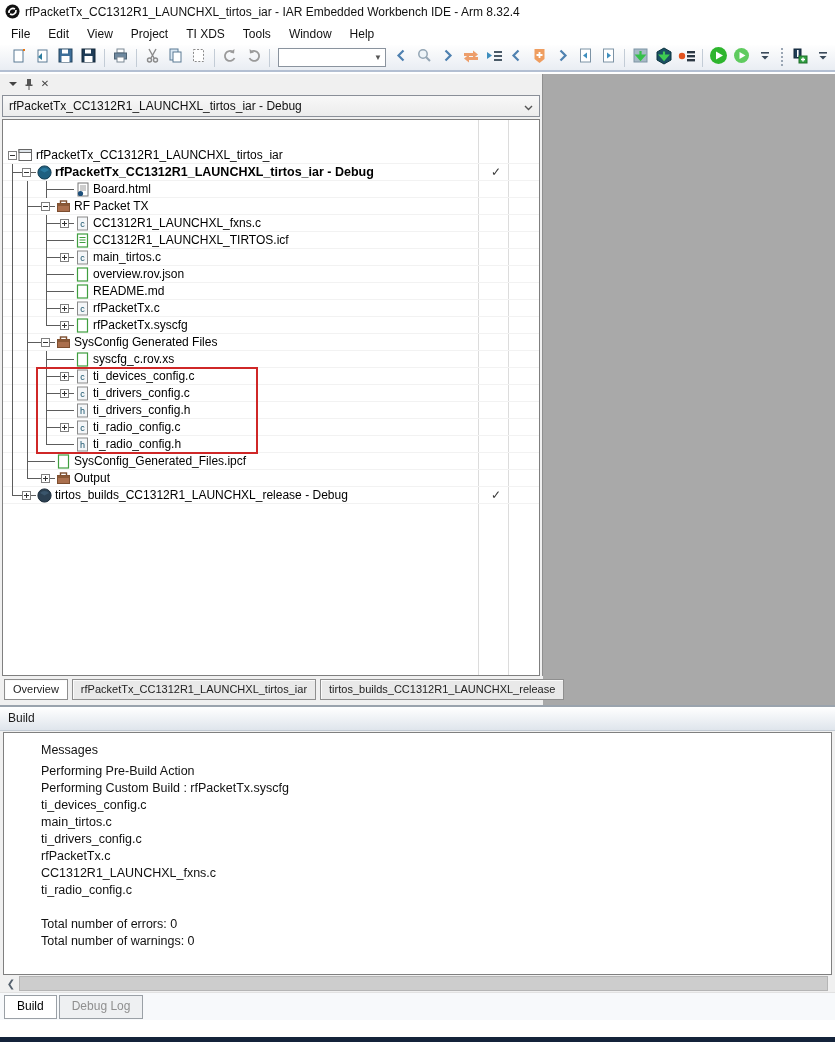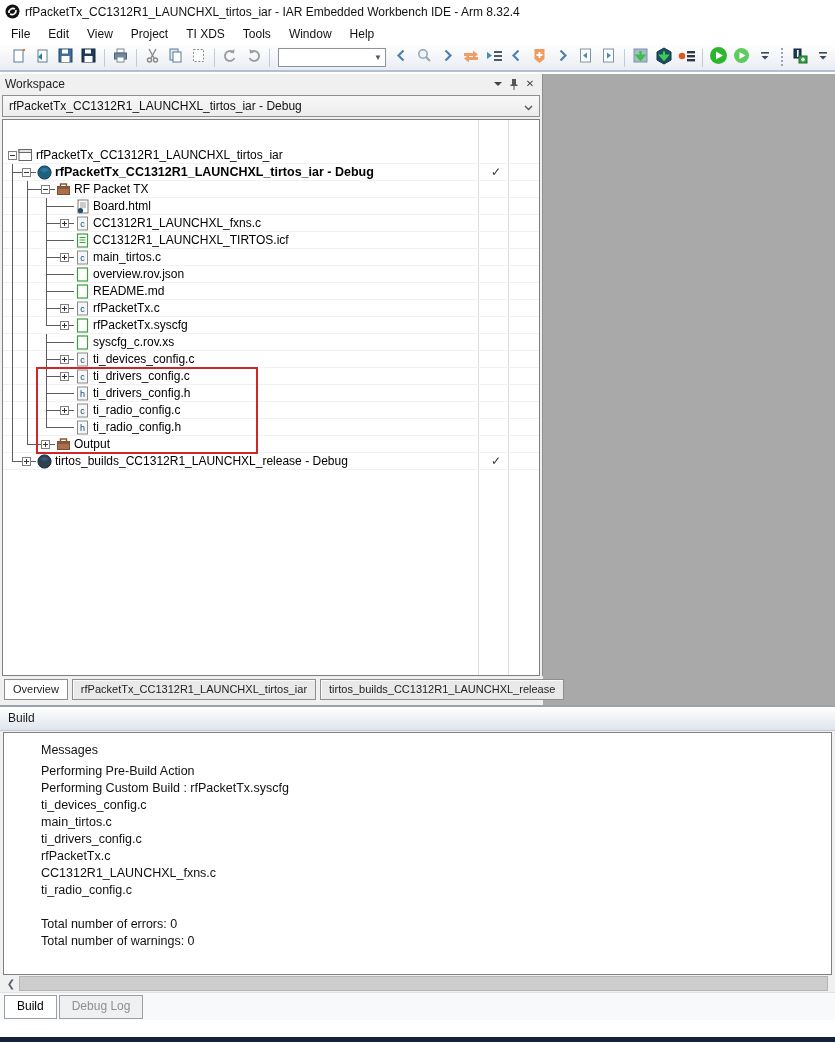--- a/index.html
+++ b/index.html
@@ -291,21 +291,20 @@
         <span><svg width="10" height="14" viewBox="0 0 10 14">
             <rect x="1" y="3" width="8" height="1.6" fill="#3a4a5a"></rect>
             <path d="M1.5,7 L5,10.5 8.5,7 z" fill="#3a4a5a"></path>
           </svg></span>
       </div>
     </div>
 
   <div id="main" style="background: rgb(169, 169, 169);">
     <div id="workspace-panel">
       <div id="ws-titlebar">
-        <span class="wtitle">Workspace</span>
         <span class="wicon">
             <svg width="8" height="6" viewBox="0 0 8 6">
               <path d="M0,1 L8,1 4,5 z" fill="#444"></path>
             </svg>
           </span>
         <span class="wicon">
             <svg width="10" height="12" viewBox="0 0 10 12">
               <rect x="3" y="1" width="4" height="6" fill="#555"></rect>
               <rect x="1.5" y="6.5" width="7" height="1.5" fill="#555"></rect>
               <rect x="4.5" y="8" width="1" height="4" fill="#555"></rect>
@@ -352,41 +351,20 @@
               </span>
               <span class="tlabel bold">rfPacketTx_CC1312R1_LAUNCHXL_tirtos_iar - Debug</span>
               <span class="check">✓</span>
             </div>
             <div class="tree-row">
               <div class="cell" style="width: 14px;">
                 <div class="vf" style="left: 9px;"></div>
               </div>
               <div class="cell" style="width: 19px;">
                 <div class="vf" style="left: 9.5px;"></div>
-                <div class="hr" style="left: 9.5px;"></div>
-              </div>
-              <div class="cell" style="width: 19px;">
-                <div class="hf"></div>
-                <div class="box minus" style="left: 5px;"></div>
-              </div>
-              <span class="ticon">
-                <svg width="15" height="14" viewBox="0 0 15 14">
-                  <rect x="4.5" y="2" width="6" height="3.5" fill="none" stroke="#7d4e2f" stroke-width="1.4"></rect>
-                  <rect x="1.5" y="4.5" width="12" height="8" fill="#aa6f4d" stroke="#7d4e2f"></rect>
-                  <rect x="1.5" y="4.5" width="12" height="2.5" fill="#8a5836"></rect>
-                </svg>
-              </span>
-              <span class="tlabel">RF Packet TX</span>
-            </div>
-            <div class="tree-row">
-              <div class="cell" style="width: 14px;">
-                <div class="vf" style="left: 9px;"></div>
-              </div>
-              <div class="cell" style="width: 19px;">
-                <div class="vf" style="left: 9.5px;"></div>
               </div>
               <div class="cell" style="width: 19px;">
                 <div class="vf" style="left: 9.5px;"></div>
                 <div class="hr" style="left: 9.5px;"></div>
               </div>
               <div class="cell" style="width: 19px;">
                 <div class="hf"></div>
               </div>
               <span class="ticon">
                 <svg width="14" height="15" viewBox="0 0 14 15">
@@ -398,20 +376,41 @@
                 </svg>
               </span>
               <span class="tlabel">Board.html</span>
             </div>
             <div class="tree-row">
               <div class="cell" style="width: 14px;">
                 <div class="vf" style="left: 9px;"></div>
               </div>
               <div class="cell" style="width: 19px;">
                 <div class="vf" style="left: 9.5px;"></div>
+                <div class="hr" style="left: 9.5px;"></div>
+              </div>
+              <div class="cell" style="width: 19px;">
+                <div class="hf"></div>
+                <div class="box minus" style="left: 5px;"></div>
+              </div>
+              <span class="ticon">
+                <svg width="15" height="14" viewBox="0 0 15 14">
+                  <rect x="4.5" y="2" width="6" height="3.5" fill="none" stroke="#7d4e2f" stroke-width="1.4"></rect>
+                  <rect x="1.5" y="4.5" width="12" height="8" fill="#aa6f4d" stroke="#7d4e2f"></rect>
+                  <rect x="1.5" y="4.5" width="12" height="2.5" fill="#8a5836"></rect>
+                </svg>
+              </span>
+              <span class="tlabel">RF Packet TX</span>
+            </div>
+            <div class="tree-row">
+              <div class="cell" style="width: 14px;">
+                <div class="vf" style="left: 9px;"></div>
+              </div>
+              <div class="cell" style="width: 19px;">
+                <div class="vf" style="left: 9.5px;"></div>
               </div>
               <div class="cell" style="width: 19px;">
                 <div class="vf" style="left: 9.5px;"></div>
                 <div class="hr" style="left: 9.5px;"></div>
               </div>
               <div class="cell" style="width: 19px;">
                 <div class="hf"></div>
                 <div class="box plus" style="left: 5px;"></div>
               </div>
               <span class="ticon">
@@ -555,20 +554,41 @@
                 </svg>
               </span>
               <span class="tlabel">rfPacketTx.syscfg</span>
             </div>
             <div class="tree-row">
               <div class="cell" style="width: 14px;">
                 <div class="vf" style="left: 9px;"></div>
               </div>
               <div class="cell" style="width: 19px;">
                 <div class="vf" style="left: 9.5px;"></div>
+                <div class="hr" style="left: 9.5px;"></div>
+              </div>
+              <div class="cell" style="width: 19px;">
+                <div class="hf"></div>
+                <div class="box minus" style="left: 5px;"></div>
+              </div>
+              <span class="ticon">
+                <svg width="15" height="14" viewBox="0 0 15 14">
+                  <rect x="4.5" y="2" width="6" height="3.5" fill="none" stroke="#7d4e2f" stroke-width="1.4"></rect>
+                  <rect x="1.5" y="4.5" width="12" height="8" fill="#aa6f4d" stroke="#7d4e2f"></rect>
+                  <rect x="1.5" y="4.5" width="12" height="2.5" fill="#8a5836"></rect>
+                </svg>
+              </span>
+              <span class="tlabel">SysConfig Generated Files</span>
+            </div>
+            <div class="tree-row">
+              <div class="cell" style="width: 14px;">
+                <div class="vf" style="left: 9px;"></div>
+              </div>
+              <div class="cell" style="width: 19px;">
+                <div class="vf" style="left: 9.5px;"></div>
               </div>
               <div class="cell" style="width: 19px;">
                 <div class="vf" style="left: 9.5px;"></div>
                 <div class="hr" style="left: 9.5px;"></div>
               </div>
               <div class="cell" style="width: 19px;">
                 <div class="hf"></div>
               </div>
               <span class="ticon">
                 <svg width="13" height="15" viewBox="0 0 13 15">
@@ -682,20 +702,38 @@
               <div class="cell" style="width: 19px;">
                 <div class="hf"></div>
               </div>
               <span class="ticon">
                 <svg width="13" height="15" viewBox="0 0 13 15">
                   <rect x="1.5" y="1" width="10" height="13" fill="#f4f6f8" stroke="#8a8a8a"></rect>
                   <text x="6.5" y="11" text-anchor="middle" font-family="Liberation Sans, sans-serif" font-size="9" fill="#0f4d66">h</text>
                 </svg>
               </span>
               <span class="tlabel">ti_radio_config.h</span>
+            </div>
+            <div class="tree-row">
+              <div class="cell" style="width: 14px;">
+                <div class="vf" style="left: 9px;"></div>
+              </div>
+              <div class="cell" style="width: 19px;">
+                <div class="vf" style="left: 9.5px;"></div>
+                <div class="hr" style="left: 9.5px;"></div>
+              </div>
+              <div class="cell" style="width: 19px;">
+                <div class="hf"></div>
+              </div>
+              <span class="ticon">
+                <svg width="13" height="15" viewBox="0 0 13 15">
+                  <rect x="1.5" y="1" width="10" height="13" fill="#fff" stroke="#3f9e3f" stroke-width="1.2"></rect>
+                </svg>
+              </span>
+              <span class="tlabel">SysConfig_Generated_Files.ipcf</span>
             </div>
             <div class="tree-row">
               <div class="cell" style="width: 14px;">
                 <div class="vf" style="left: 9px;"></div>
               </div>
               <div class="cell" style="width: 19px;">
                 <div class="vh" style="left: 9.5px;"></div>
                 <div class="hr" style="left: 9.5px;"></div>
               </div>
               <div class="cell" style="width: 19px;">

